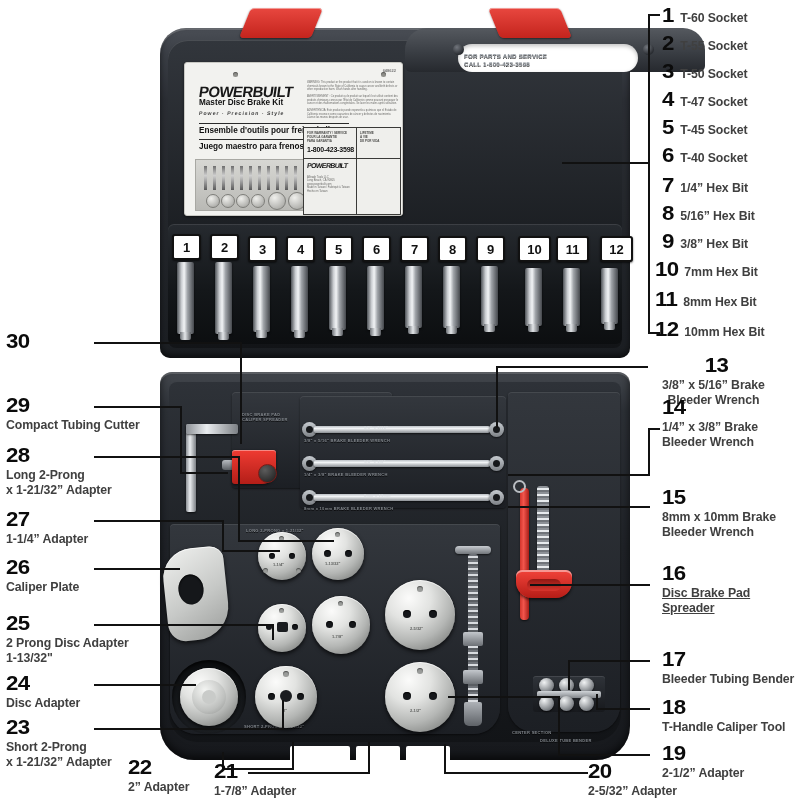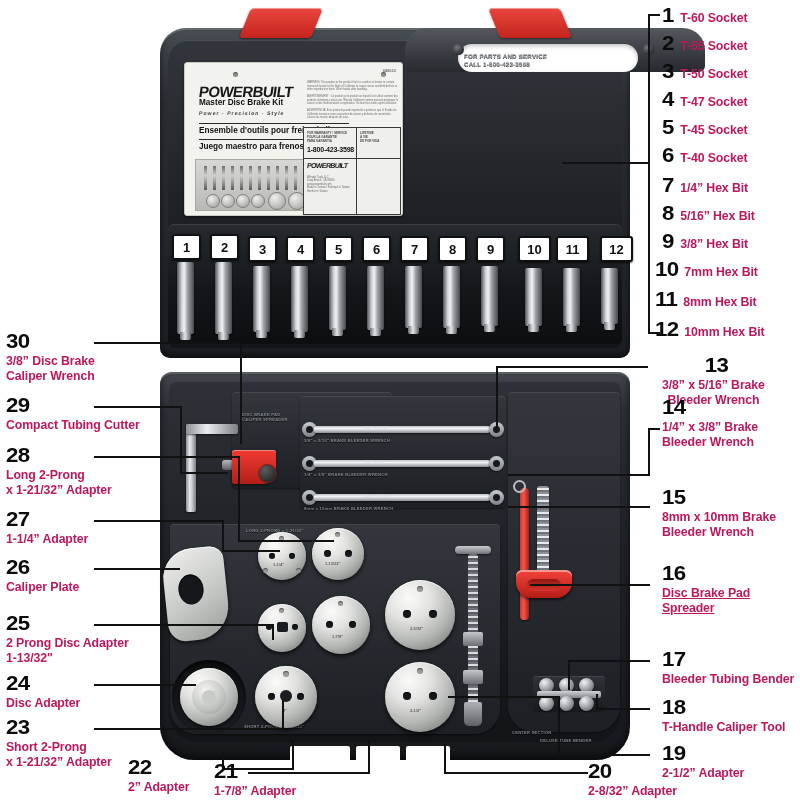--- a/index.html
+++ b/index.html
@@ -24,21 +24,21 @@
     color:#0b0b0b;
     transform:scaleX(1.06);
     transform-origin:left center;
     white-space:nowrap;
   }
   .lbl{
     font-family:"Liberation Sans", sans-serif;
     font-weight:bold;
     font-size:12.3px;
     line-height:14.6px;
-    color:#be185d;
+    color:#404040;
     white-space:pre-line;
     letter-spacing:-0.1px;
   }
   .callout{position:absolute;}
   .callout.right .num{font-size:21px;}
   .row-inline{display:flex;align-items:baseline;gap:7px;}
   .row-inline .lbl{white-space:nowrap;}
 
   
   .ln{position:absolute;background:#111;}
@@ -724,22 +724,20 @@
     <div class="num">18</div>
     <div class="lbl" style="margin-top:3px;">T-Handle Caliper Tool</div>
   </div>
   <div class="callout right" style="left:662px;top:742px;">
     <div class="num">19</div>
     <div class="lbl" style="margin-top:3px;">2-1/2” Adapter</div>
   </div>
 
   <div class="callout" style="left:6px;top:330px;">
     <div class="num">30</div>
-    <div class="lbl" style="margin-top:3px;">3/8” Disc Brake
-Caliper Wrench</div>
   </div>
   <div class="callout" style="left:6px;top:394px;">
     <div class="num">29</div>
     <div class="lbl" style="margin-top:3px;">Compact Tubing Cutter</div>
   </div>
   <div class="callout" style="left:6px;top:444px;">
     <div class="num">28</div>
     <div class="lbl" style="margin-top:3px;">Long 2-Prong
 x 1-21/32” Adapter</div>
   </div>
@@ -769,16 +767,16 @@
   <div class="callout" style="left:128px;top:756px;">
     <div class="num">22</div>
     <div class="lbl" style="margin-top:3px;">2” Adapter</div>
   </div>
   <div class="callout" style="left:214px;top:760px;">
     <div class="num">21</div>
     <div class="lbl" style="margin-top:3px;">1-7/8” Adapter</div>
   </div>
   <div class="callout" style="left:588px;top:760px;">
     <div class="num">20</div>
-    <div class="lbl" style="margin-top:3px;">2-8/32” Adapter</div>
+    <div class="lbl" style="margin-top:3px;">2-5/32” Adapter</div>
   </div>
 
 </div>
 
 </body></html>

